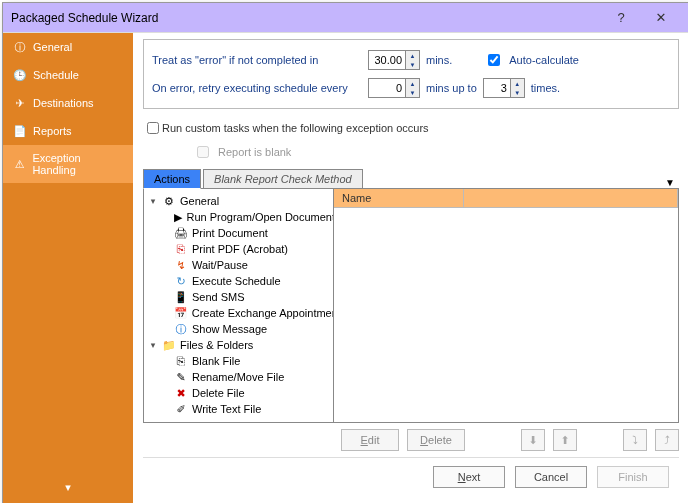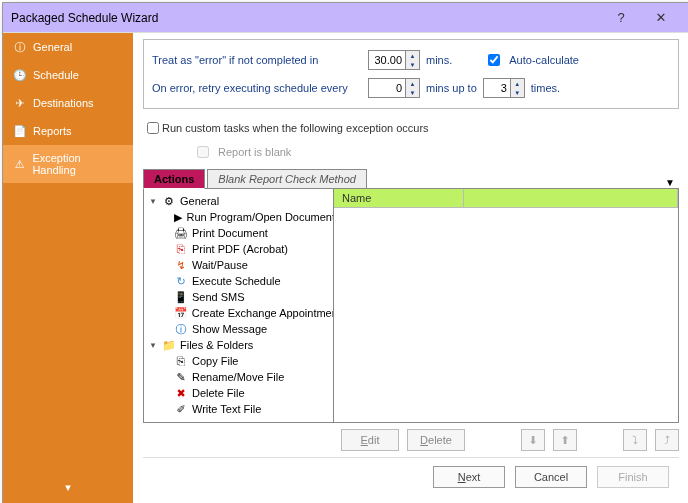--- a/index.html
+++ b/index.html
@@ -18,32 +18,32 @@
 .optsbox { border: 1px solid #bbb; padding: 10px 8px; display: flex; flex-direction: column; gap: 8px; }
 .row { display: flex; align-items: center; gap: 6px; color: #1a3f8b; }
 .row .spinner { width: 52px; height: 20px; border: 1px solid #888; background: #f97316; display: flex; }
 .row .spinner input { border: none; width: 36px; text-align: right; padding: 0 3px; font-size: 11px; outline: none; }
 .spinbtns { width: 14px; display: flex; flex-direction: column; border-left: 1px solid #888; }
 .spinbtns div { flex: 1; font-size: 6px; line-height: 1; display: flex; align-items: center; justify-content: center; background: #eee; cursor: default; }
 .chk { width: 12px; height: 12px; }
 .runcustom { display: flex; align-items: center; margin: 10px 0 6px 0; color: #333; }
 .reportblank { margin-left: 50px; color: #999; display: flex; align-items: center; gap: 6px; }
 .tabs { display: flex; border-bottom: 1px solid #888; margin-top: 8px; align-items: flex-end; position: relative; }
-.tab { border: 1px solid #888; border-bottom: 1px solid #fff; background: #be185d; padding: 3px 10px; font-weight: bold; margin-bottom: -1px; margin-right: 2px; font-size: 11px; }
+.tab { border: 1px solid #888; border-bottom: 1px solid #fff; background: #3b82f6; padding: 3px 10px; font-weight: normal; margin-bottom: -1px; margin-right: 2px; font-size: 11px; }
 .tab.inactive { background: #eee; color: #555; border-bottom: 1px solid #888; font-weight: normal; font-style: italic; }
 .tab-chevron { margin-left: auto; padding: 0 4px; font-size: 10px; }
 .content { flex: 1; display: flex; border: 1px solid #888; border-top: none; overflow: hidden; }
 .tree { width: 190px; border-right: 1px solid #888; overflow: auto; padding: 4px 2px; }
 .tree-node { display: flex; align-items: center; gap: 4px; padding: 1px 2px; white-space: nowrap; }
 .tree-node.group { font-weight: normal; }
 .tree-node .tgl { width: 10px; font-size: 9px; color: #555; cursor: default; text-align: center; }
 .tree-node .ico { width: 14px; height: 14px; display: inline-flex; align-items: center; justify-content: center; font-size: 11px; }
 .tree-node.child { padding-left: 28px; }
 .listpane { flex: 1; display: flex; flex-direction: column; }
-.listhdr { display: flex; background: #bef264; border-bottom: 1px solid #bbb; }
+.listhdr { display: flex; background: #fdba74; border-bottom: 1px solid #bbb; }
 .listhdr .col { padding: 3px 8px; border-right: 1px solid #bbb; color: #333; }
 .listhdr .col.name { flex: 0 0 130px; }
 .listhdr .col.blank { flex: 1; }
 .listbody { flex: 1; background: #fff; }
 .toolbar { display: flex; gap: 8px; padding: 6px 0 6px 0; align-items: center; }
 .toolbar .spacer { flex: 1; }
 .btn2 { min-width: 58px; height: 22px; border: 1px solid #bbb; background: #f6f6f6; color: #888; display: inline-flex; align-items: center; justify-content: center; cursor: default; }
 .btn2 .u { text-decoration: underline; }
 .iconbtn { width: 24px; height: 22px; border: 1px solid #bbb; background: #f6f6f6; color: #aaa; display: inline-flex; align-items: center; justify-content: center; font-size: 12px; cursor: default; }
 .footer { display: flex; justify-content: flex-end; gap: 10px; padding: 8px 10px; border-top: 1px solid #ddd; }
@@ -178,21 +178,21 @@
               <span class="ico" style="color:#06c;">ⓘ</span>
               <span>Show Message</span>
             </div>
           <div class="tree-node group">
               <span class="tgl">▾</span>
               <span class="ico">📁</span>
               <span>Files &amp; Folders</span>
             </div>
           <div class="tree-node child">
               <span class="ico">⎘</span>
-              <span>Copy File</span>
+              <span>Blank File</span>
             </div>
           <div class="tree-node child">
               <span class="ico">✎</span>
               <span>Rename/Move File</span>
             </div>
           <div class="tree-node child">
               <span class="ico" style="color:#c00;">✖</span>
               <span>Delete File</span>
             </div>
           <div class="tree-node child">

